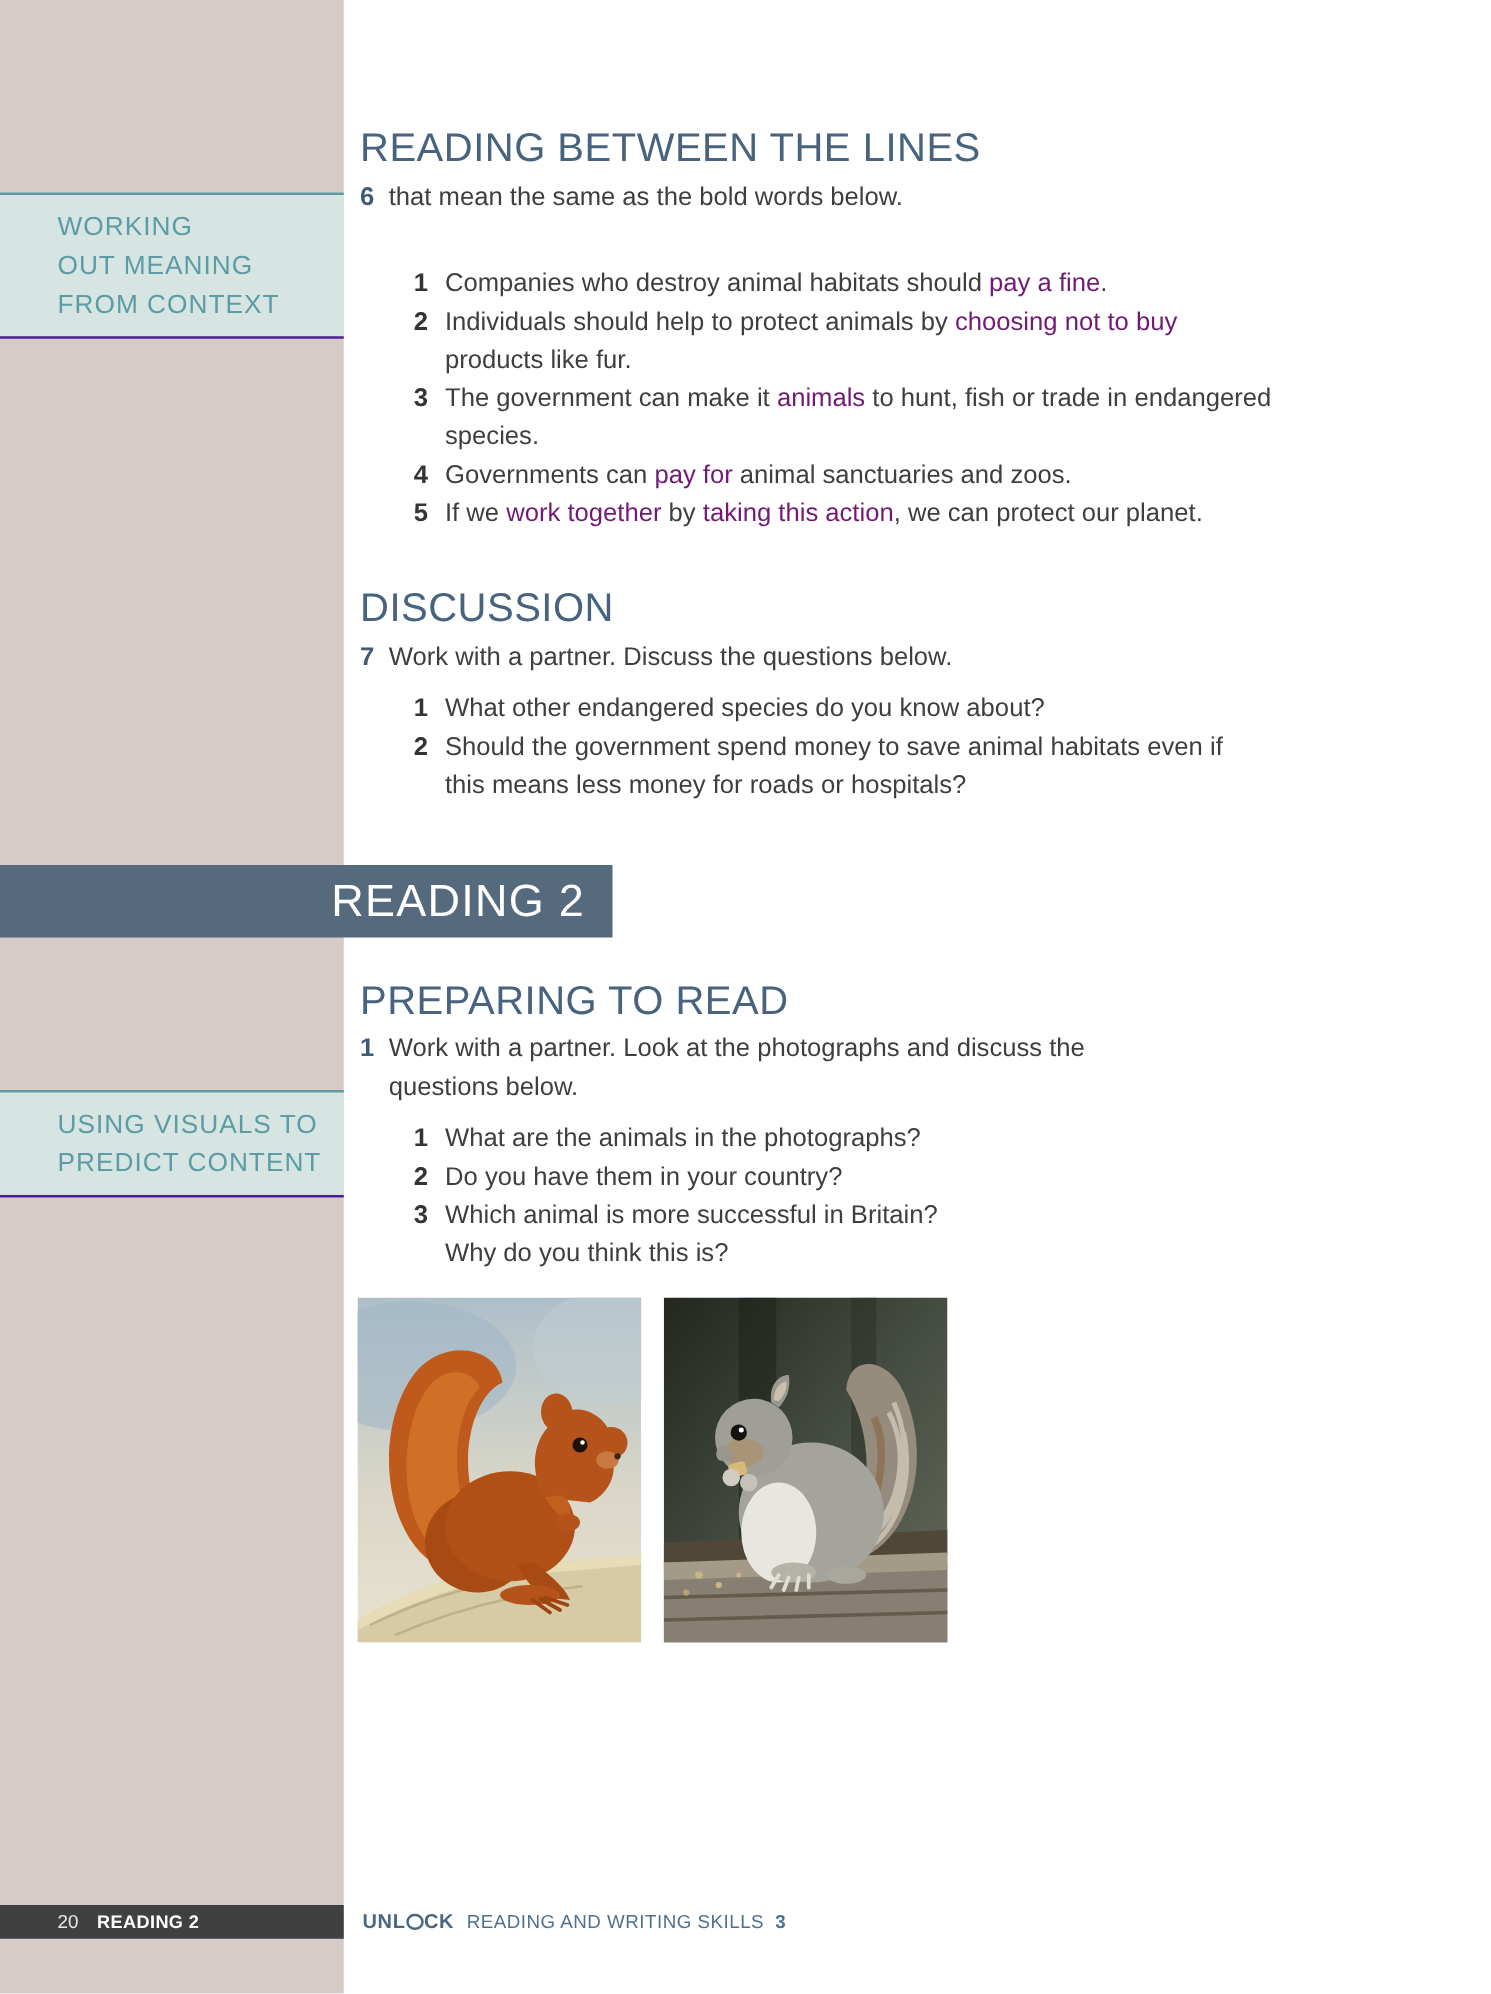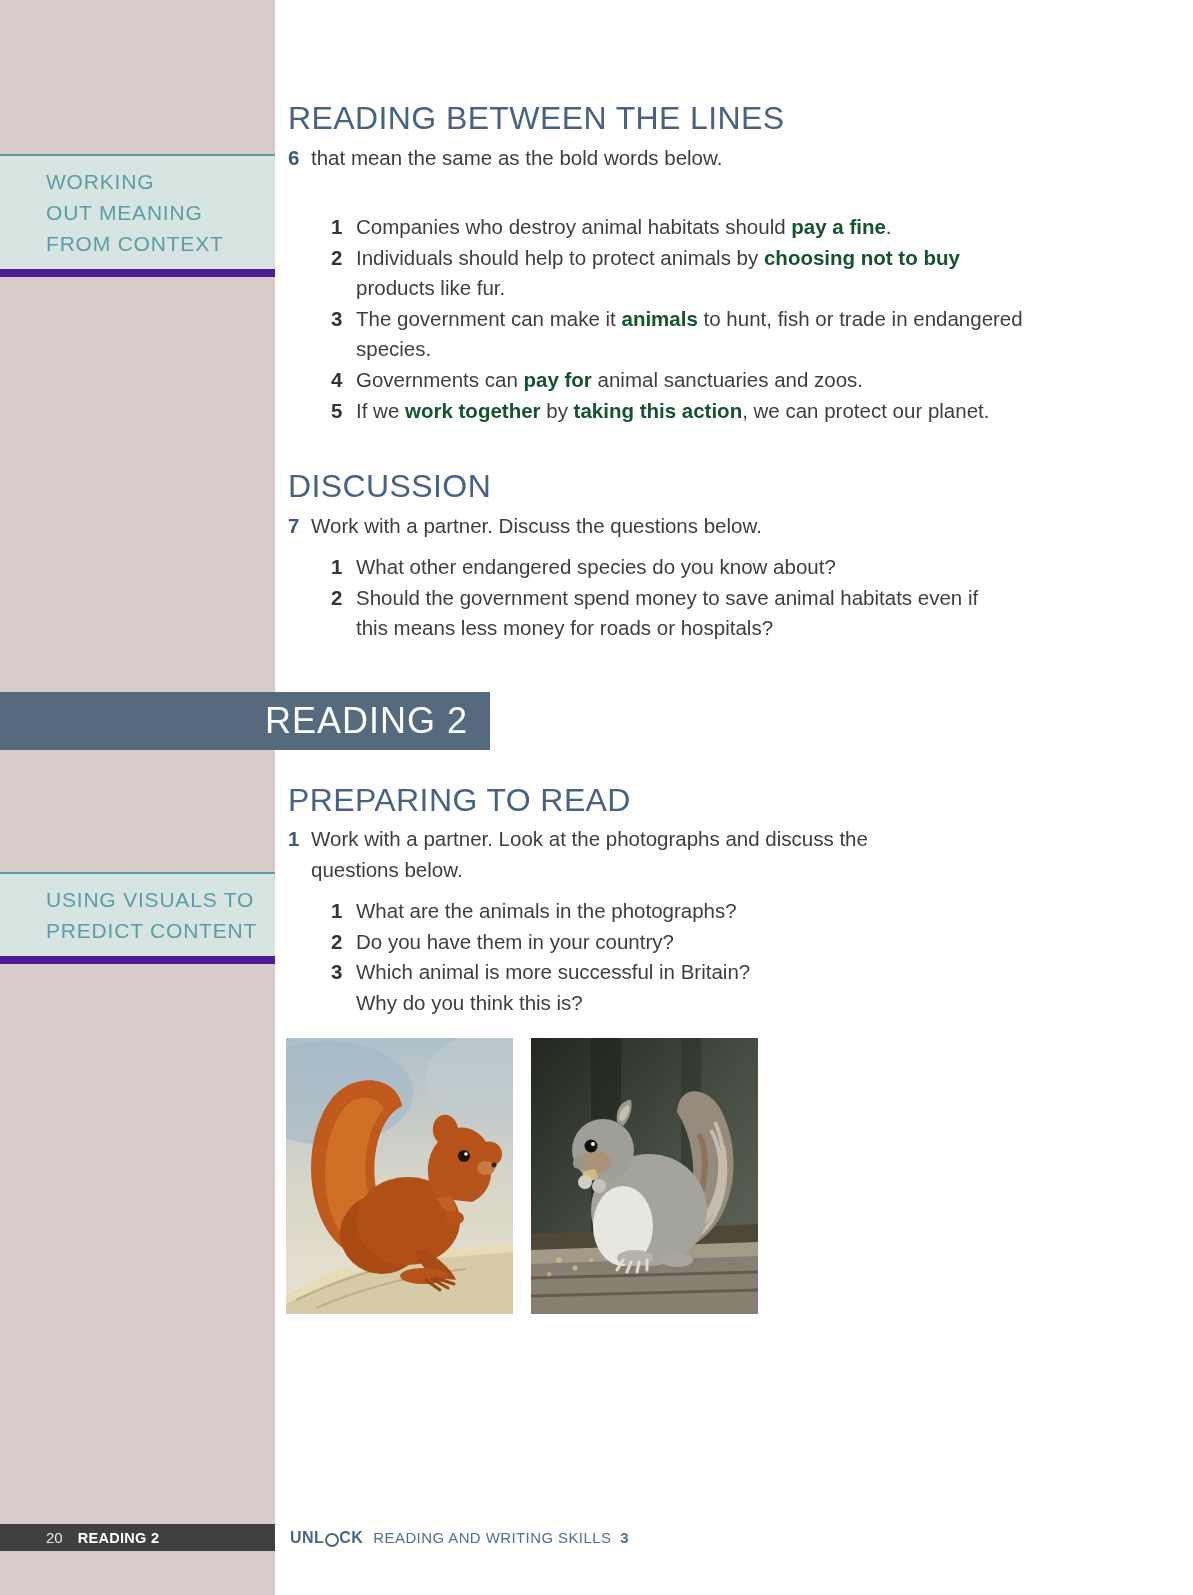--- a/index.html
+++ b/index.html
@@ -2,59 +2,59 @@
 <html><head>
 <meta charset="utf-8">
 <style>
   html,body{margin:0;padding:0;background:#ffffff;}
   .page{position:relative;width:1193px;height:1595px;background:#ffffff;overflow:hidden;
         font-family:"Liberation Sans",sans-serif;color:#3e3e3e;}
   .pink-col{position:absolute;left:0;top:0;width:275px;height:1595px;background:#d6cbc9;}
 
   
   .skill-box{position:absolute;left:0;width:275px;box-sizing:border-box;
-             background:#d7e5e2;border-top:2px solid #5f9aa2;border-bottom:8px solid #4c1d95;
+             background:#d7e5e2;border-top:2px solid #5f9aa2;border-bottom:2px solid #4c1d95;
              padding:10px 10px 10px 46px;color:#5c9ca4;font-size:21px;line-height:31px;
              letter-spacing:0.8px;}
   .skill-box .line{white-space:nowrap;}
 
   
   .shead{position:absolute;left:288px;margin:0;font-size:32px;font-weight:normal;
          letter-spacing:0.4px;color:#47637f;white-space:nowrap;}
 
   
   .exrow{position:absolute;left:288px;display:flex;}
   .exnum{width:23px;flex:0 0 23px;font-weight:bold;color:#3d5a76;font-size:20.5px;line-height:30.6px;}
   .instr{font-size:20.5px;}
   .instr .line{line-height:30.6px;white-space:nowrap;}
 
   
   .items{position:absolute;left:331px;font-size:20.5px;}
   .it{display:flex;}
   .inum{width:25px;flex:0 0 25px;font-weight:bold;color:#343434;line-height:30.6px;}
   .ilines .line{line-height:30.6px;white-space:nowrap;}
-  .b{font-weight:bold;color:#14532d;}
+  .b{font-weight:normal;color:#701a75;}
 
   
   .banner{position:absolute;left:0;top:692px;width:490px;height:58px;background:#566a7e;
           display:flex;align-items:center;justify-content:flex-end;padding-right:22px;
           box-sizing:border-box;}
   .banner span{color:#ffffff;font-size:36px;letter-spacing:1px;white-space:nowrap;}
 
   
   .photos{position:absolute;left:286px;top:1038px;display:flex;gap:18px;}
   .photo{width:227px;height:276px;display:block;}
 
   
   .footer-bar{position:absolute;left:0;top:1524px;width:275px;height:27px;background:#404040;
               display:flex;align-items:center;box-sizing:border-box;padding-left:46px;}
   .footer-bar .pg{color:rgba(255,255,255,0.88);font-size:15px;}
   .footer-bar .sec{color:#ffffff;font-size:14.5px;font-weight:bold;margin-left:15px;letter-spacing:0.3px;}
   .footer-right{position:absolute;left:290px;top:1524px;height:27px;display:flex;align-items:center;}
-  .brand{font-weight:bold;color:#4a6880;font-size:16px;letter-spacing:0.5px;display:inline-flex;align-items:flex-end;}
+  .brand{font-weight:bold;color:#4a6880;font-size:16px;letter-spacing:0.5px;display:inline-flex;align-items:center;}
   .logo-o{display:inline-block;width:0.62em;height:0.62em;border:0.135em solid currentColor;
           border-radius:50%;position:relative;margin:0 0.03em;}
   .logo-o::after{content:"";position:absolute;left:42%;top:12%;width:0.12em;height:0.34em;
           background:#ffffff;transform:rotate(38deg);}
   .sr{font-size:0;}
   .booktitle{color:#51708c;font-size:15px;margin-left:10px;letter-spacing:0.4px;white-space:nowrap;}
   .level{color:#51708c;font-size:15px;margin-left:9px;font-weight:bold;}
 </style>
 </head>
 <body>

